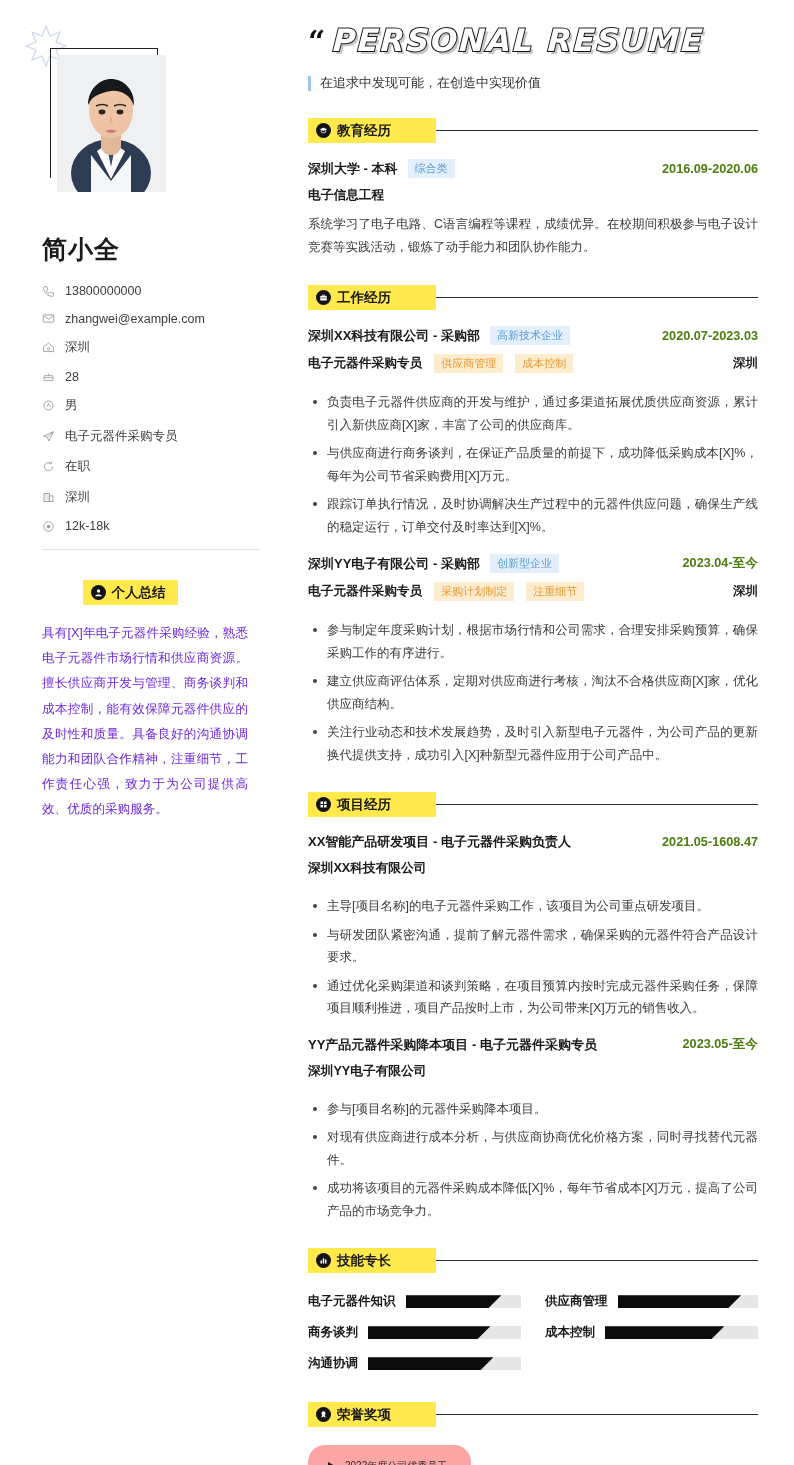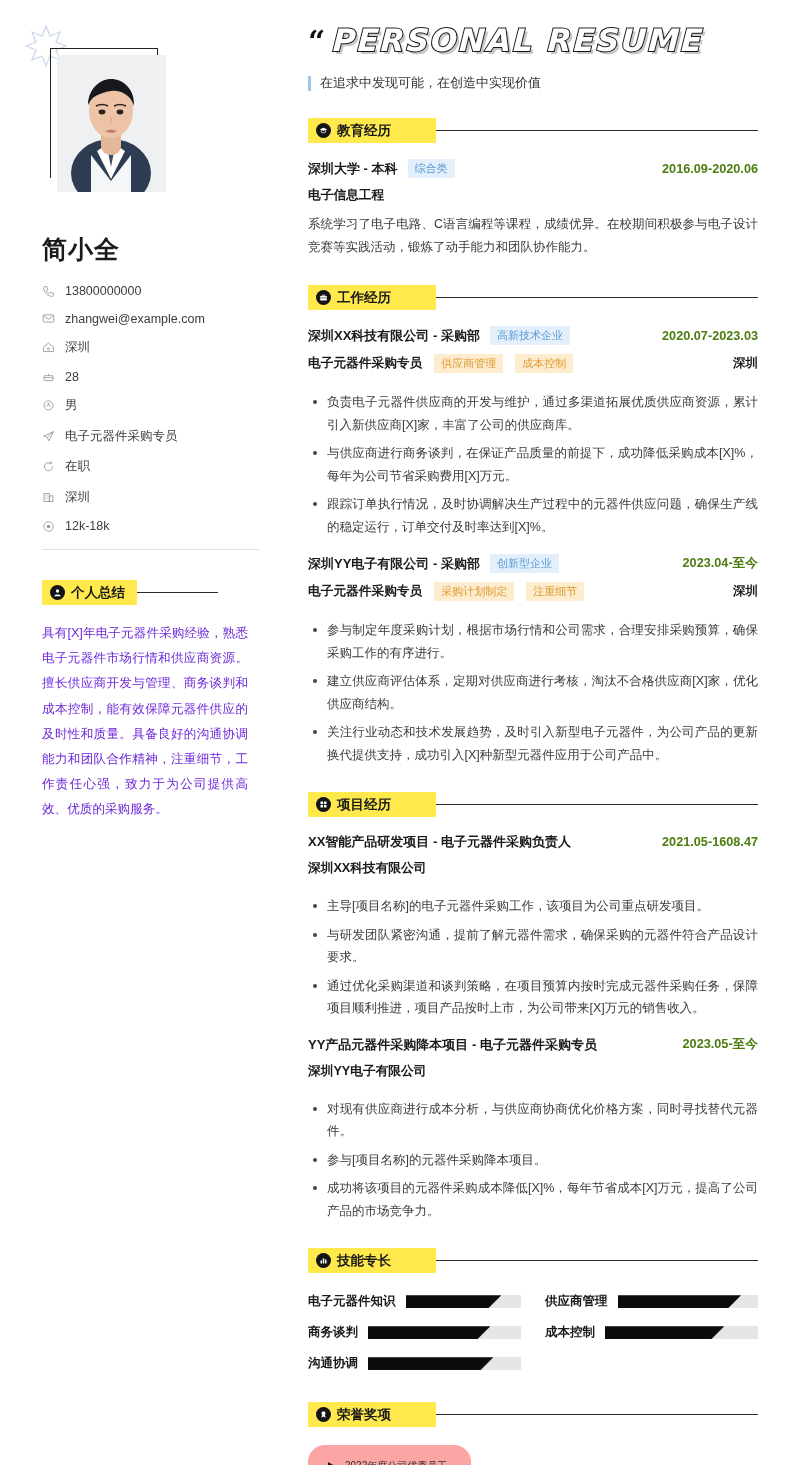--- a/index.html
+++ b/index.html
@@ -61,21 +61,21 @@
   }
   .contact-row .txt { margin-left: 4px; }
 
   .side-divider {
     width: 218px; height: 1px; background: #e2e2e2;
     margin: 16px 0 0 42px;
   }
 
   .sec-head-side {
     display: flex; align-items: center;
-    margin: 30px 0 0 42px; width: 176px;
+    margin: 30px 0 0 42px; width: 176px; flex-direction: column;
   }
   .tagbox {
     display: inline-flex; align-items: center;
     background: #ffe94d; height: 25px; padding: 0 12px 0 8px;
     white-space: nowrap;
   }
   .tagbox .sic { margin-right: 6px; display: inline-flex; }
   .tagbox .tlabel { font-size: 13.5px; font-weight: bold; color: #1a1a1a; }
   .head-rule { flex: 1; height: 1px; background: #2b2b2b; }
 
@@ -466,22 +466,22 @@
       </ul>
     </div>
 
     <div class="entry">
       <div class="row-line">
         <span class="org">YY产品元器件采购降本项目 - 电子元器件采购专员</span>
         <span class="date">2023.05-至今</span>
       </div>
       <div class="plain-line">深圳YY电子有限公司</div>
       <ul class="bullets">
+        <li>参与[项目名称]的元器件采购降本项目。</li>
         <li>对现有供应商进行成本分析，与供应商协商优化价格方案，同时寻找替代元器件。</li>
-        <li>参与[项目名称]的元器件采购降本项目。</li>
         <li>成功将该项目的元器件采购成本降低[X]%，每年节省成本[X]万元，提高了公司产品的市场竞争力。</li>
       </ul>
     </div>
 
     <div class="sec-head-main">
       <span class="tagbox">
         <span class="sic">
           <span class="icon-circle">
             <svg width="9" height="9" viewBox="0 0 12 12">
                 <rect x="2" y="6" width="2" height="4" fill="#fff"></rect>

